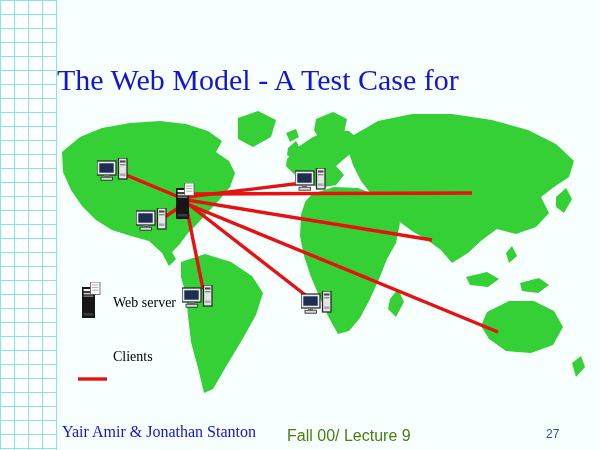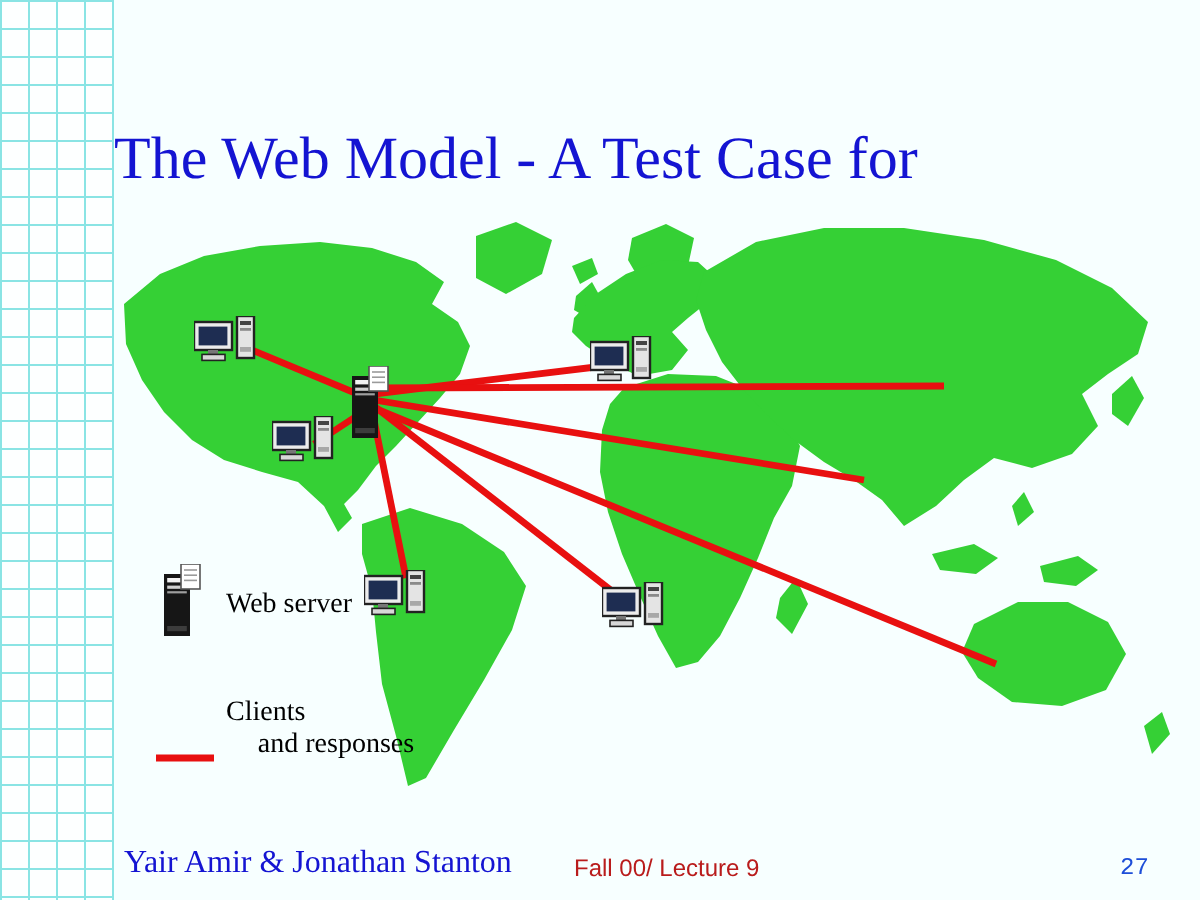--- a/index.html
+++ b/index.html
@@ -37,25 +37,25 @@
   }
   .lbl-web-server { left:113px; top:294px; }
   .lbl-clients    { left:113px; top:348px; }
   .lbl-queries    { left:113px; top:364px; width:110px; }
   .footer-authors {
     position:absolute; left:62px; top:423px;
     color:var(--title-blue,#1414d2); font-size:16px;
   }
   .footer-course {
     position:absolute; left:287px; top:427px;
-    color:#b91c1c; font-size:12px; font-family:"Liberation Sans", sans-serif;
+    color:#4d7c0f; font-size:16px; font-family:"Liberation Sans", sans-serif;
   }
   .footer-page {
-    position:absolute; left:560px; top:427px;
-    color:#1d4ed8; font-size:12px; font-family:Liberation Mono, monospace;
+    position:absolute; left:546px; top:427px;
+    color:#1d4ed8; font-size:12px; font-family:Liberation Sans, sans-serif;
   }
 </style>
 </head>
 <body>
 
 <div class="grid-strip"></div>
 
 <div class="title">
   <div>The Web Model - A Test Case for</div>
 </div>
@@ -126,18 +126,17 @@
 
   <g id="legend-icons">
     <use href="#server-icon-sym" xlink:href="#server-icon-sym" x="82" y="282"></use>
     <line class="legend-line" x1="78" y1="379" x2="107" y2="379"></line>
   </g>
 </svg>
 
 <div class="legend-label lbl-web-server">Web server</div>
 <div class="legend-label lbl-clients">Clients</div>
 <div class="legend-label lbl-queries">
-  <div>and responses</div>
 </div>
 
 <div class="footer-authors">Yair Amir &amp; Jonathan Stanton</div>
 <div class="footer-course">Fall 00/ Lecture 9</div>
 <div class="footer-page">27</div>
 
 </body></html>

